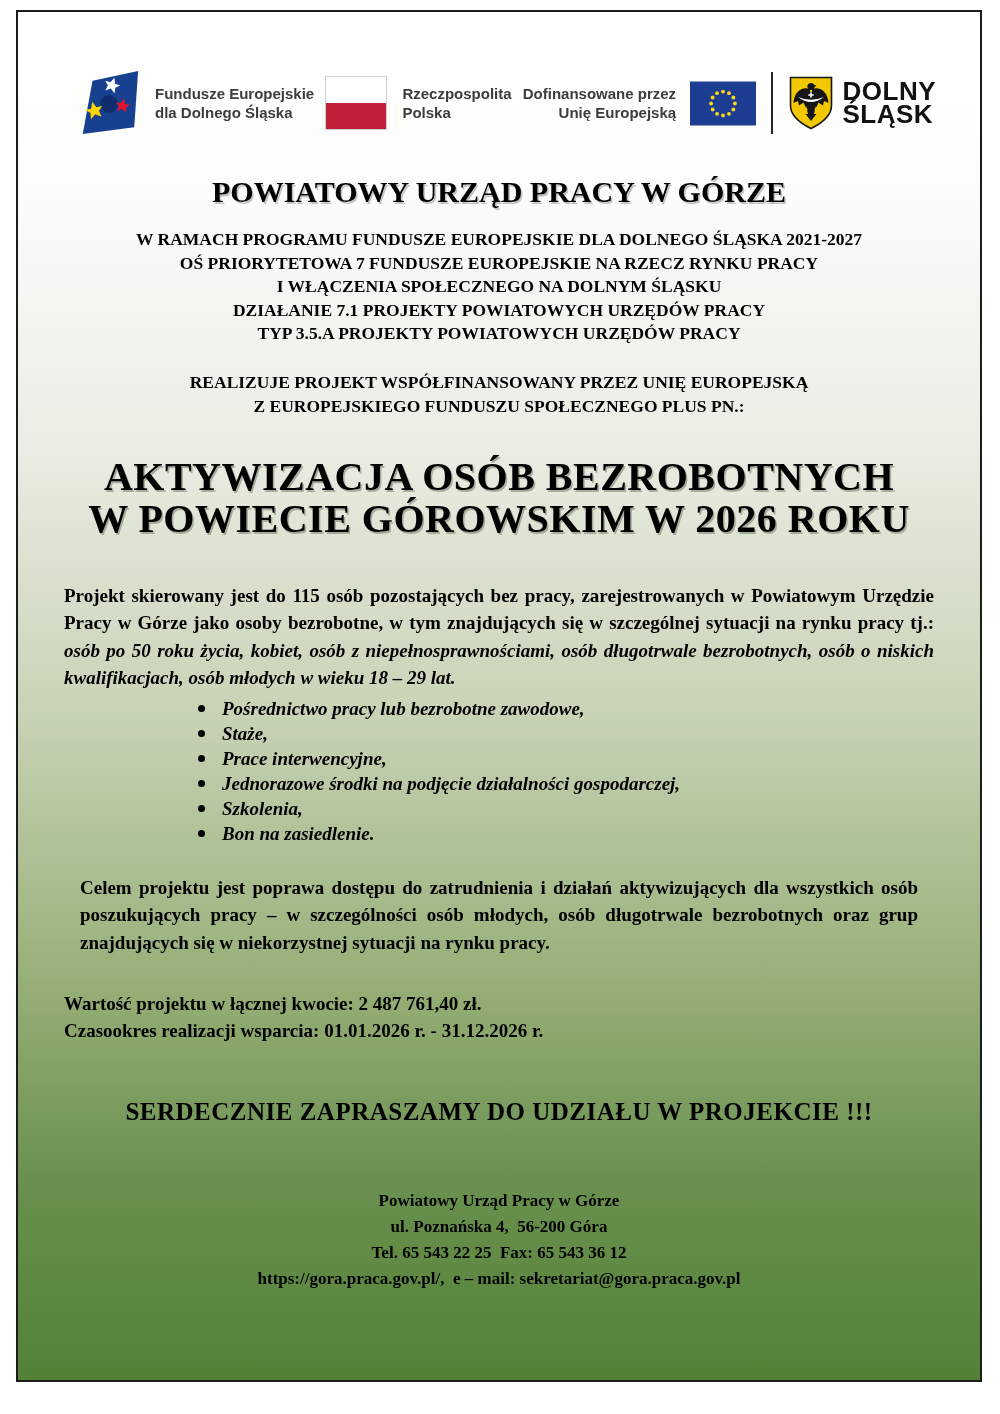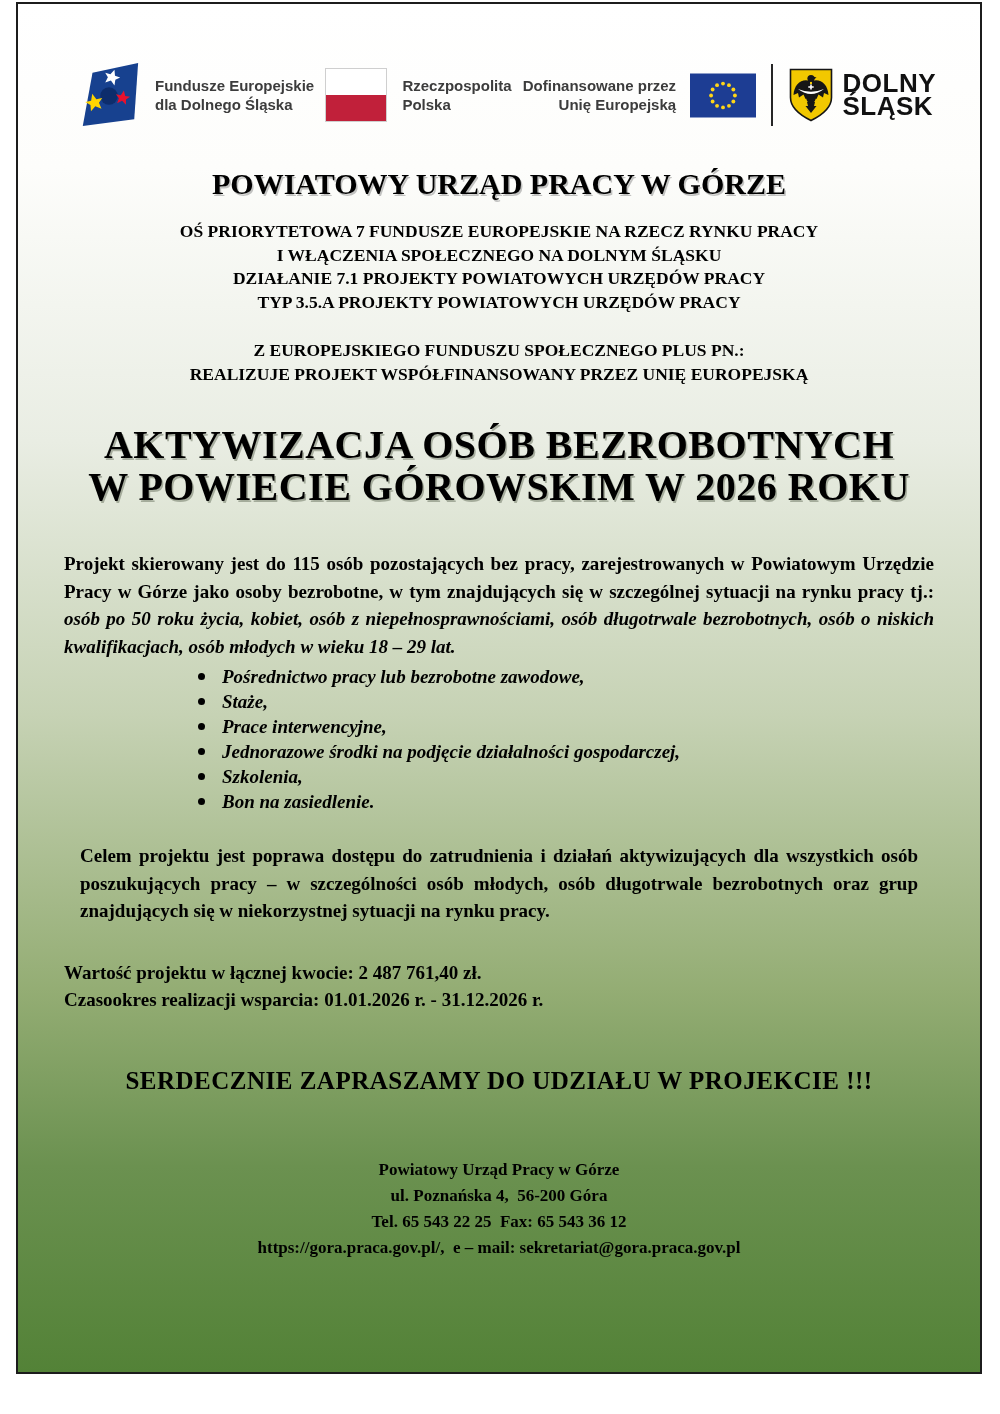--- a/index.html
+++ b/index.html
@@ -4,21 +4,21 @@
 <title>Plakat PUP Góra</title>
 <style>
   html,body{margin:0;padding:0;}
   body{
     width:1000px;height:1414px;background:#ffffff;
     font-family:"Liberation Serif", serif;color:#000;
     -webkit-font-smoothing:antialiased;
   }
   .sheet{position:relative;width:1000px;height:1414px;background:#fff;overflow:hidden;}
   .panel{
-    position:absolute;left:16px;top:2px;width:962px;height:1368px;
+    position:absolute;left:16px;top:10px;width:962px;height:1368px;
     border:2px solid #1c1c1c;
     background:linear-gradient(180deg,
       #ffffff 0%, #fdfdfb 12%, #e9ede3 32%, #c6d2b4 52%,
       #94ad74 72%, #6b9150 85%, #538237 100%);
     box-sizing:content-box;
   }
   
   .logos{
     display:flex;align-items:center;justify-content:space-between;
     padding:56px 44px 0 58px;
@@ -174,29 +174,30 @@
         <div class="ds-word">
           <div>DOLNY</div>
           <div>ŚLĄSK</div>
         </div>
       </div>
     </div>
 
     <div class="h1">POWIATOWY URZĄD PRACY W GÓRZE</div>
 
     <div class="program">
+      <div>W RAMACH PROGRAMU FUNDUSZE EUROPEJSKIE DLA DOLNEGO ŚLĄSKA 2021-2027</div>
       <div>OŚ PRIORYTETOWA 7 FUNDUSZE EUROPEJSKIE NA RZECZ RYNKU PRACY</div>
       <div>I WŁĄCZENIA SPOŁECZNEGO NA DOLNYM ŚLĄSKU</div>
       <div>DZIAŁANIE 7.1 PROJEKTY POWIATOWYCH URZĘDÓW PRACY</div>
       <div>TYP 3.5.A PROJEKTY POWIATOWYCH URZĘDÓW PRACY</div>
     </div>
 
     <div class="cofinance">
+      <div>REALIZUJE PROJEKT WSPÓŁFINANSOWANY PRZEZ UNIĘ EUROPEJSKĄ</div>
       <div>Z EUROPEJSKIEGO FUNDUSZU SPOŁECZNEGO PLUS PN.:</div>
-      <div>REALIZUJE PROJEKT WSPÓŁFINANSOWANY PRZEZ UNIĘ EUROPEJSKĄ</div>
     </div>
 
     <div class="project-title">
       <div>AKTYWIZACJA OSÓB BEZROBOTNYCH</div>
       <div>W POWIECIE GÓROWSKIM W 2026 ROKU</div>
     </div>
 
     <p class="bodytext"><span>Projekt skierowany jest do 115 osób pozostających bez pracy, zarejestrowanych w Powiatowym Urzędzie Pracy w Górze jako osoby bezrobotne, w tym znajdujących się w szczególnej sytuacji na rynku pracy tj.: </span><span class="it">osób po 50 roku życia, kobiet, osób z niepełnosprawnościami, osób długotrwale bezrobotnych, osób o niskich kwalifikacjach, osób młodych w wieku 18 – 29 lat.</span></p>
 
     <ul class="activities">

